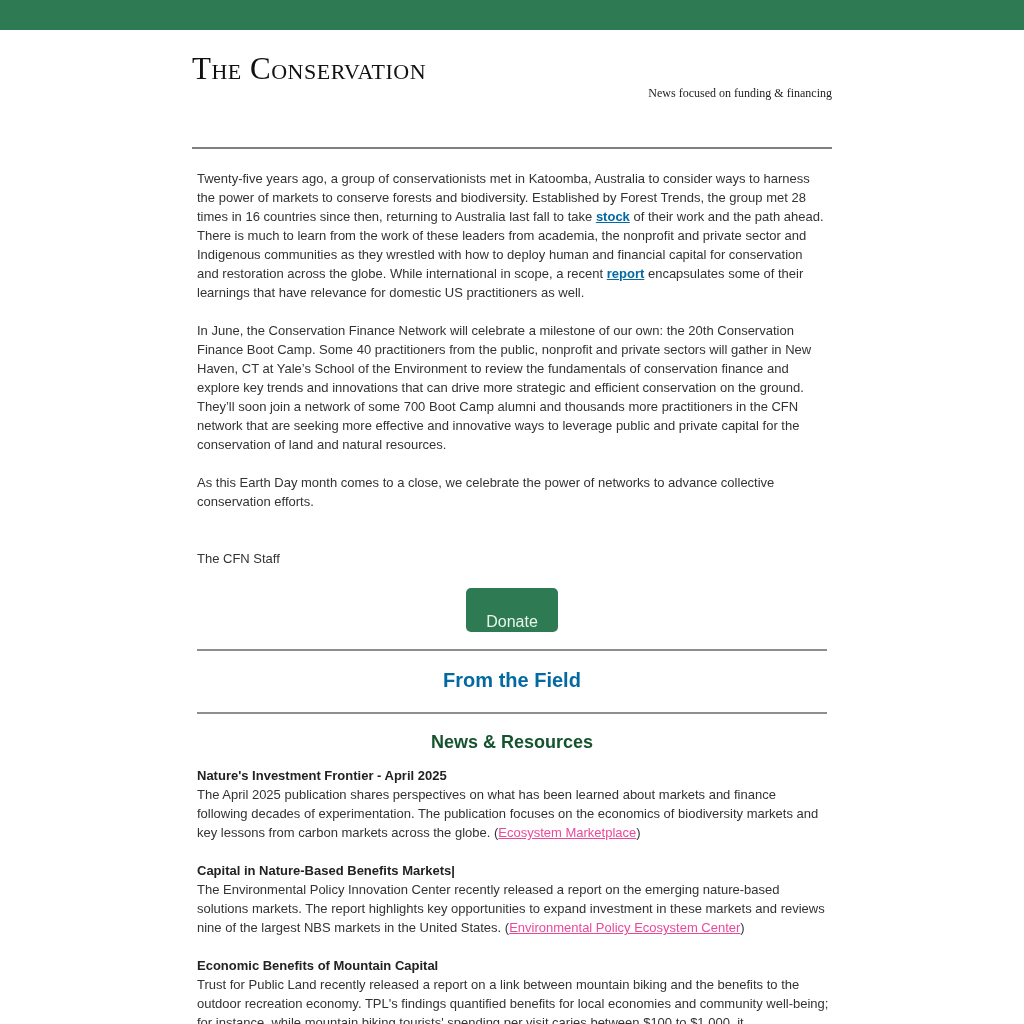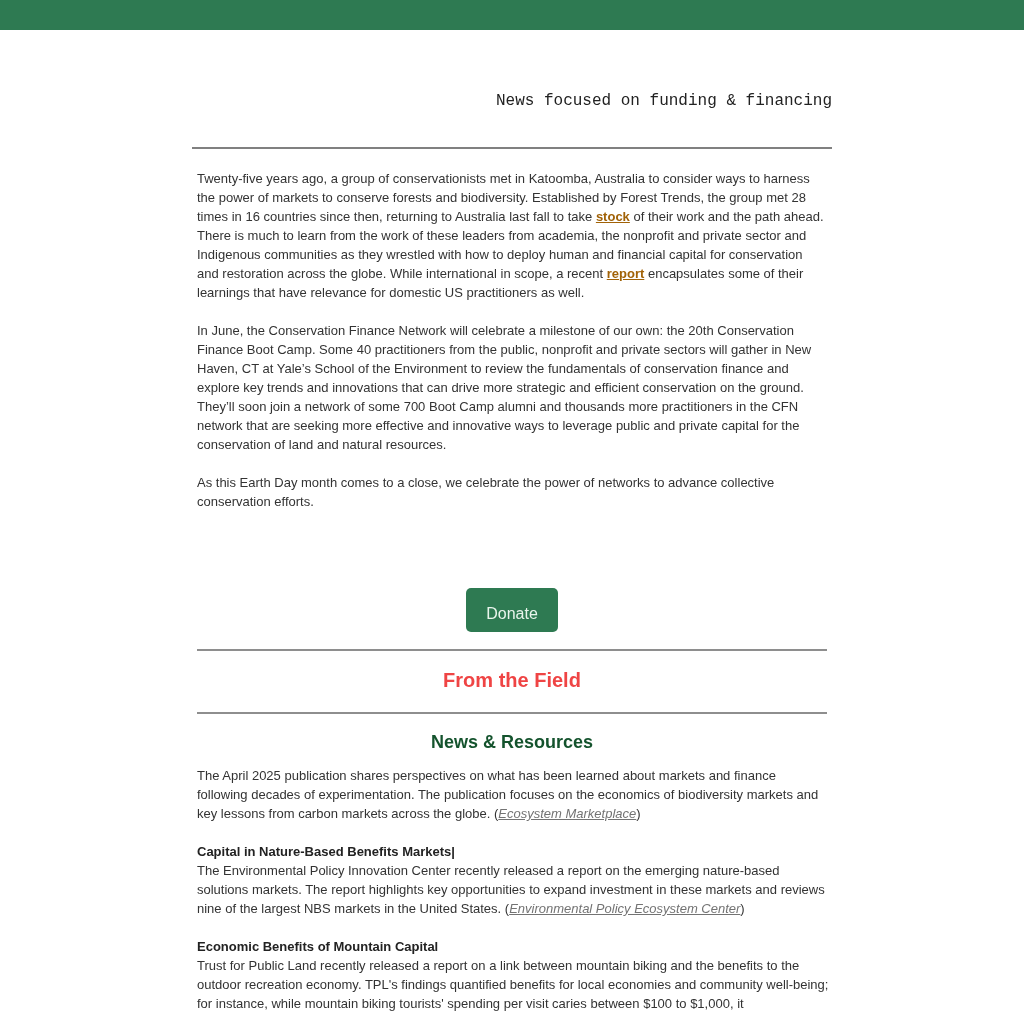--- a/index.html
+++ b/index.html
@@ -1,72 +1,75 @@
 <!DOCTYPE html>
 <html><head>
 <meta charset="utf-8">
 <style>
   html, body { margin: 0; padding: 0; background: #ffffff; }
   body { width: 1024px; height: 1024px; overflow: hidden; position: relative; }
   .topbar { position: absolute; left: 0; top: 0; width: 1024px; height: 30px; background: #2e7a52; }
   .masthead { position: absolute; left: 192px; top: 48px; width: 640px; height: 100px; }
   .logo { position: absolute; left: 0; top: 0; font-family: "DejaVu Serif", "Liberation Serif", serif; color: #111; }
   .logo-line { display: block; font-size: 31px; line-height: 42px; letter-spacing: 0.5px; font-variant: small-caps; white-space: nowrap; font-family: "Liberation Serif", serif; }
-  .tagline { position: absolute; right: 0; top: 36px; text-align: right; font-family: Liberation Mono, monospace; font-size: 16px; line-height: 18px; color: #222; margin-top: 8px; }
+  .tagline { position: absolute; right: 0; top: 36px; text-align: right; font-family: Liberation Serif, serif; font-size: 12px; line-height: 18px; color: #222; }
   .rule-top { position: absolute; left: 192px; top: 147px; width: 640px; height: 2px; background: #808080; }
   .content { position: absolute; left: 197px; top: 169px; width: 630px; font-family: "Liberation Sans", sans-serif; font-size: 13px; line-height: 19px; color: #333; }
   .content p { margin: 0 0 19px 0; }
-  .content a { color: #a16207; text-decoration: underline; }
+  .content a { color: #0369a1; text-decoration: underline; }
   .content a.b { font-weight: bold; }
   .signoff { margin-top: 38px !important; }
   .donate-wrap { position: absolute; left: 466px; top: 588px; }
-  .donate { display: block; width: 92px; height: 44px; background: #2e7a52; color: #e9f5ec; border-radius: 5px; font-family: "Liberation Sans", sans-serif; font-size: 16px; line-height: 44px; text-align: center; border: none; padding: 4px; }
+  .donate { display: block; width: 92px; height: 44px; background: #2e7a52; color: #e9f5ec; border-radius: 5px; font-family: "Liberation Sans", sans-serif; font-size: 16px; line-height: 44px; text-align: center; border: none; padding: 12px; }
   .hr { position: absolute; left: 197px; width: 630px; height: 2px; background: #8e8e8e; }
   .hr1 { top: 649px; }
   .hr2 { top: 712px; }
-  .field-title { position: absolute; left: 197px; top: 669px; width: 630px; text-align: center; font-family: "Liberation Sans", sans-serif; font-weight: bold; font-size: 20px; color: #ef4444; }
+  .field-title { position: absolute; left: 197px; top: 669px; width: 630px; text-align: center; font-family: "Liberation Sans", sans-serif; font-weight: bold; font-size: 20px; color: #0369a1; }
   .news-title { position: absolute; left: 197px; top: 732px; width: 630px; text-align: center; font-family: "Liberation Sans", sans-serif; font-weight: bold; font-size: 18px; color: #14532d; }
   .news { position: absolute; left: 197px; top: 766px; width: 632px; font-family: "Liberation Sans", sans-serif; font-size: 13px; line-height: 19px; color: #333; }
   .news-item { margin-bottom: 19px; }
   .news-item h4 { margin: 0; font-size: 13px; line-height: 19px; font-weight: bold; color: #222; }
   .news-item p { margin: 0; }
-  .news-item a { color: #737373; text-decoration: underline; font-style: italic; }
+  .news-item a { color: #ec4899; text-decoration: underline; }
 </style>
 </head>
 <body>
 
 <div class="topbar"></div>
 
 <div class="masthead">
   <div class="logo">
+    <span class="logo-line">The Conservation</span>
   </div>
   <div class="tagline">
     <div>News focused on funding &amp; financing</div>
   </div>
 </div>
 
 <div class="rule-top"></div>
 
 <div class="content">
   <p><span>Twenty-five years ago, a group of conservationists met in Katoomba, Australia to consider ways to harness the power of markets to conserve forests and biodiversity. Established by Forest Trends, the group met 28 times in 16 countries since then, returning to Australia last fall to take </span><a class="b" href="#">stock</a><span> of their work and the path ahead. There is much to learn from the work of these leaders from academia, the nonprofit and private sector and Indigenous communities as they wrestled with how to deploy human and financial capital for conservation and restoration across the globe. While international in scope, a recent </span><a class="b" href="#">report</a><span> encapsulates some of their learnings that have relevance for domestic US practitioners as well.</span></p>
   <p>In June, the Conservation Finance Network will celebrate a milestone of our own: the 20th Conservation Finance Boot Camp. Some 40 practitioners from the public, nonprofit and private sectors will gather in New Haven, CT at Yale’s School of the Environment to review the fundamentals of conservation finance and explore key trends and innovations that can drive more strategic and efficient conservation on the ground. They’ll soon join a network of some 700 Boot Camp alumni and thousands more practitioners in the CFN network that are seeking more effective and innovative ways to leverage public and private capital for the conservation of land and natural resources.</p>
   <p>As this Earth Day month comes to a close, we celebrate the power of networks to advance collective conservation efforts.</p>
+  <p class="signoff">The CFN Staff</p>
 </div>
 
 <div class="donate-wrap">
   <button class="donate">Donate</button>
 </div>
 
 <div class="hr hr1"></div>
 <div class="field-title">From the Field</div>
 <div class="hr hr2"></div>
 <div class="news-title">News &amp; Resources</div>
 
 <div class="news">
   <div class="news-item">
+    <h4>Nature's Investment Frontier - April 2025</h4>
     <p><span>The April 2025 publication shares perspectives on what has been learned about markets and finance following decades of experimentation. The publication focuses on the economics of biodiversity markets and key lessons from carbon markets across the globe. (</span><a href="#">Ecosystem Marketplace</a><span>)</span></p>
   </div>
   <div class="news-item">
     <h4>Capital in Nature-Based Benefits Markets|</h4>
     <p><span>The Environmental Policy Innovation Center recently released a report on the emerging nature-based solutions markets. The report highlights key opportunities to expand investment in these markets and reviews nine of the largest NBS markets in the United States. (</span><a href="#">Environmental Policy Ecosystem Center</a><span>)</span></p>
   </div>
   <div class="news-item">
     <h4>Economic Benefits of Mountain Capital</h4>
     <p><span>Trust for Public Land recently released a report on a link between mountain biking and the benefits to the outdoor recreation economy. TPL's findings quantified benefits for local economies and community well-being; for instance, while mountain biking tourists' spending per visit caries between $100 to $1,000, it</span></p>
   </div>

